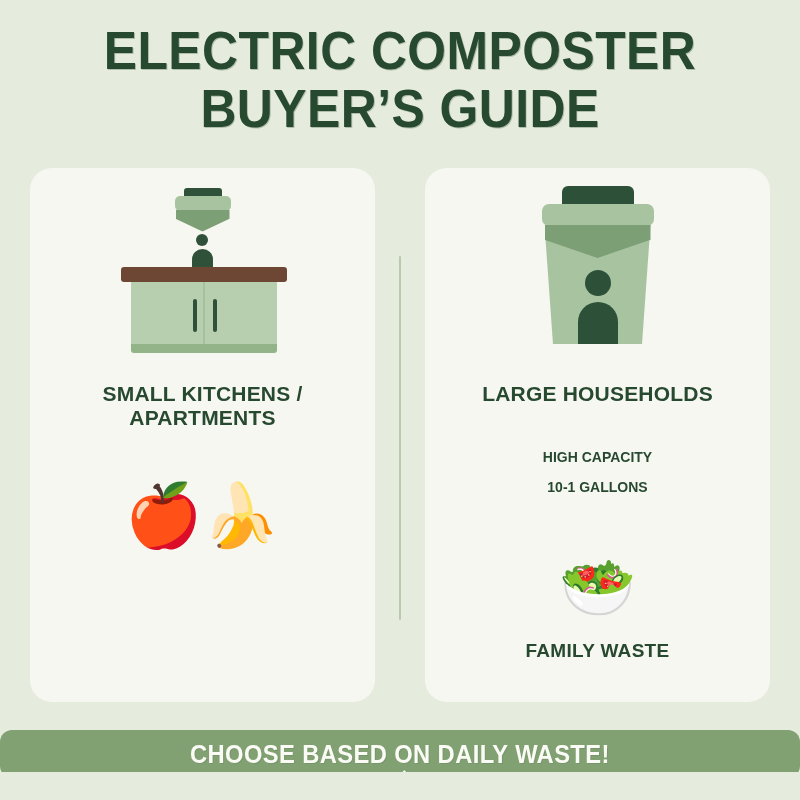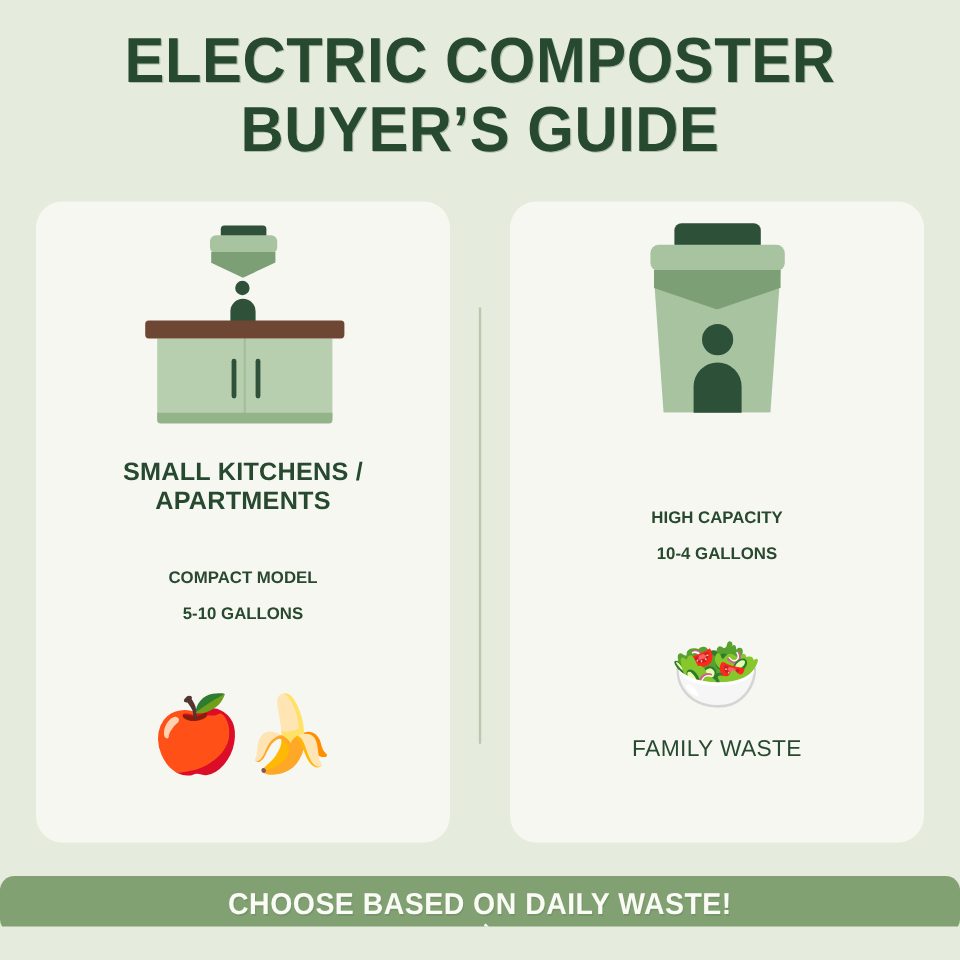--- a/index.html
+++ b/index.html
@@ -91,21 +91,21 @@
     margin-top: 40px;
     height: 92px;
     display: flex;
     align-items: center;
     justify-content: center;
   }
   .card-footer {
     margin-top: 6px;
     color: #27492f;
     font-size: 19px;
-    font-weight: normal;
+    font-weight: bold;
     letter-spacing: 0.3px;
     text-align: center;
   }
 
   
   .divider {
     position: absolute;
     left: 399px;
     top: 256px;
     width: 2px;
@@ -345,43 +345,40 @@
           <div class="sc-arch"></div>
           <div class="cabinet"></div>
           <div class="cabinet-split"></div>
           <div class="cab-handle left"></div>
           <div class="cab-handle right"></div>
           <div class="cabinet-base"></div>
           <div class="counter-top"></div>
         </div>
       </div>
       <div class="card-heading">SMALL KITCHENS / APARTMENTS</div>
-      <div class="card-spec">
-        <div>COMPACT MODEL</div>
-        <div>5-10 GALLONS</div>
-      </div>
       <div class="emoji-area">
         <span class="emoji-glyph">🍎🍌</span>
       </div>
     </div>
 
     <div class="card">
       <div class="icon-area">
         <div class="bin-icon">
           <div class="bin-handle"></div>
           <div class="bin-lid"></div>
           <div class="bin-body"></div>
           <div class="bin-shoulder"></div>
           <div class="bin-dot"></div>
           <div class="bin-arch"></div>
         </div>
       </div>
+      <div class="card-heading">LARGE HOUSEHOLDS</div>
       <div class="card-spec">
         <div>HIGH CAPACITY</div>
-        <div>10-4 GALLONS</div>
+        <div>10-1 GALLONS</div>
       </div>
       <div class="emoji-area">
         <span class="emoji-glyph">🥗</span>
       </div>
       <div class="card-footer">FAMILY WASTE</div>
     </div>
 
   </div>
 
   <div class="divider"></div>

